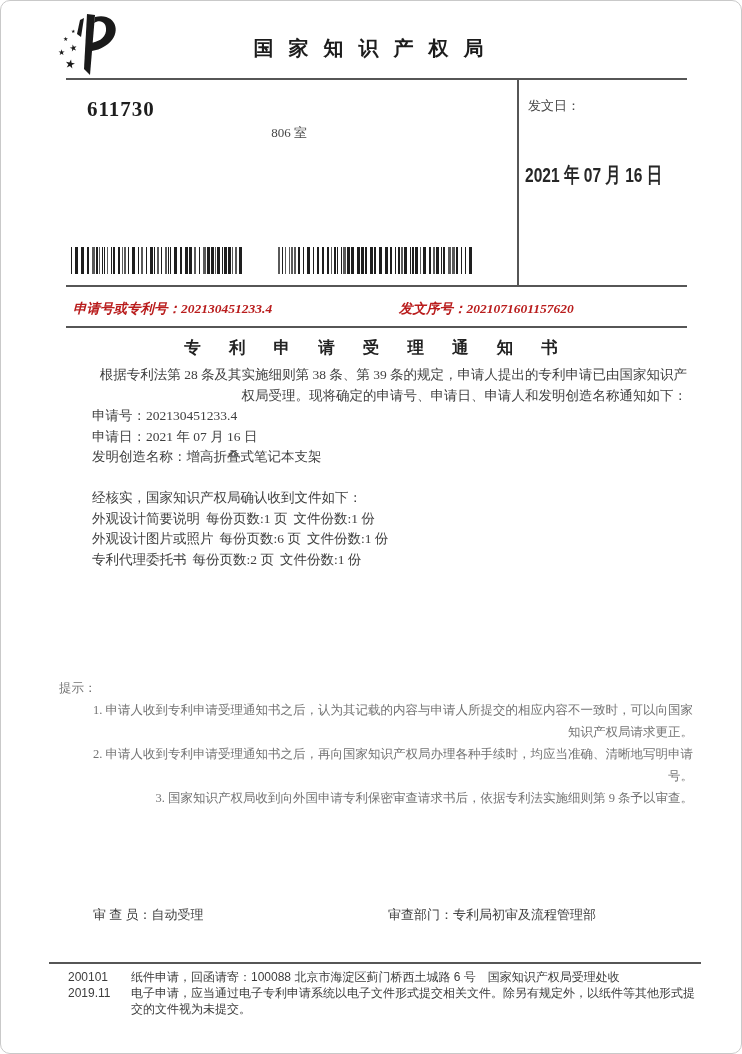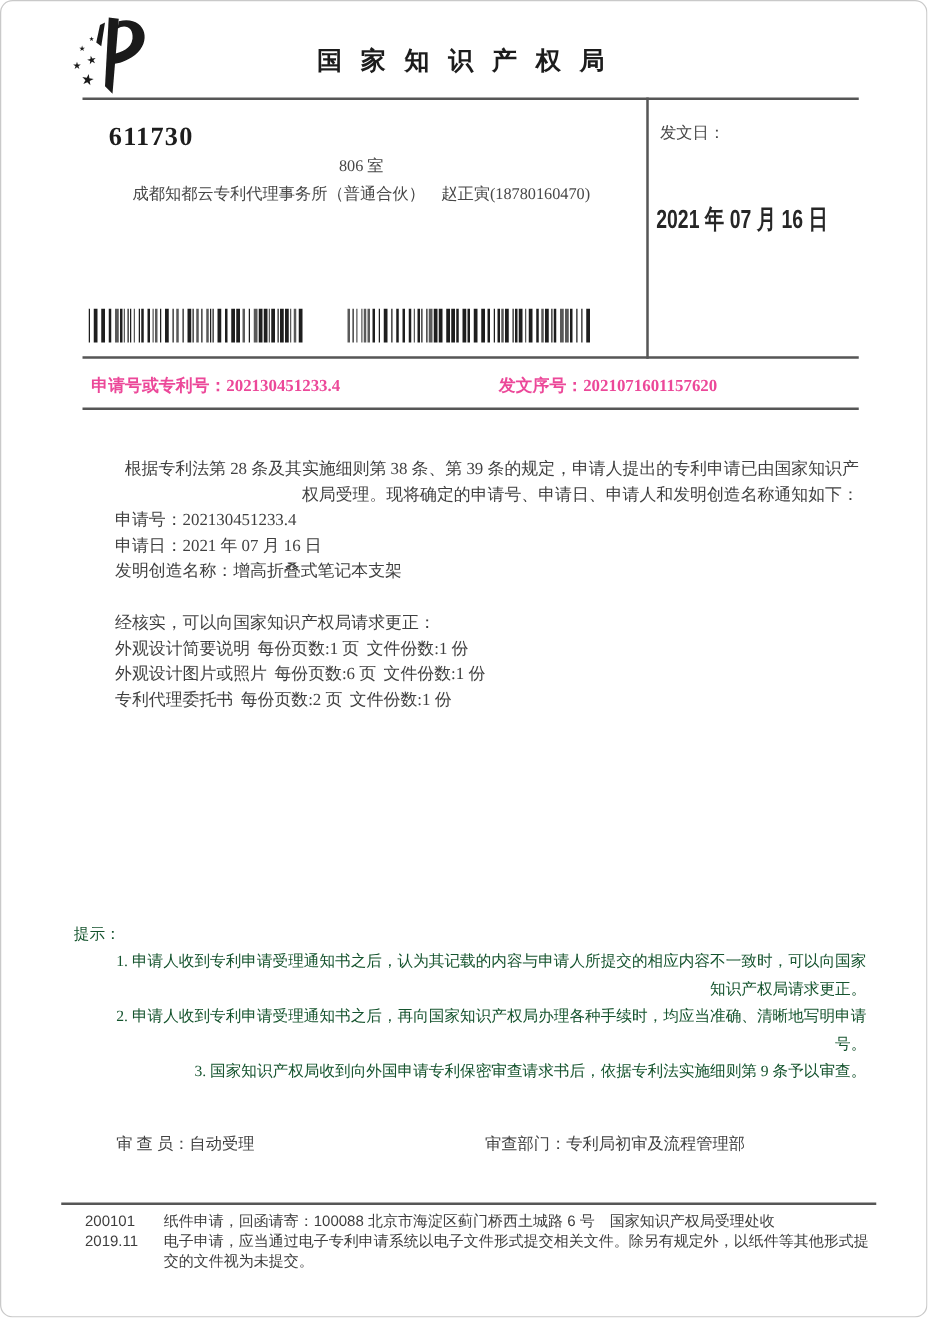--- a/index.html
+++ b/index.html
@@ -39,36 +39,36 @@
     font-family:"Liberation Sans","DejaVu Sans",sans-serif;
     font-size:21px;font-weight:600;color:#262626;
     transform:scaleX(0.74);transform-origin:left top;white-space:nowrap;
   }
   
   .barcode{position:absolute;top:246px;height:27px;display:flex;align-items:stretch;}
   .barcode i{display:block;height:100%;flex:none;}
   .bc-1{left:70px;width:173px;}
   .bc-2{left:277px;width:197px;}
   
-  .ref-row{position:absolute;left:72px;top:299px;width:620px;font-size:13.5px;font-weight:bold;color:#ec4899;}
+  .ref-row{position:absolute;left:72px;top:299px;width:620px;font-size:13.5px;font-weight:bold;color:#b91c1c;font-style:italic;}
   .ref-group-2{position:absolute;left:326px;top:0;}
   
   .notice-title{
     position:absolute;left:0;right:0;top:336px;text-align:center;
     font-size:16.5px;font-weight:bold;letter-spacing:12px;color:#222;
     text-indent:12px;
   }
   .body-block{position:absolute;left:64px;top:364px;width:622px;font-size:13.5px;line-height:20.6px;color:#3f3f3f;}
   .body-block p{margin:0;}
   .indent{text-indent:2em;text-align:right;}
   .pad{padding-left:2em;}
   .gap{height:20px;}
   .doc-line span{margin-right:6px;}
   
-  .hints{position:absolute;left:58px;top:735px;width:634px;font-size:12.5px;line-height:22px;color:#14532d;}
+  .hints{position:absolute;left:58px;top:676px;width:634px;font-size:12.5px;line-height:22px;color:#737373;}
   .hints p{margin:0;}
   
   .signoff{position:absolute;left:0;top:905px;width:742px;font-size:13px;color:#424242;}
   .examiner{position:absolute;left:92px;white-space:nowrap;}
   .department{position:absolute;left:387px;white-space:nowrap;}
   
   .footer{position:absolute;left:67px;top:968px;width:633px;font-size:12px;line-height:16px;color:#3d3d3d;font-family:"Liberation Sans","DejaVu Sans",sans-serif;}
   .f-row{display:flex;align-items:flex-start;}
   .f-code{width:63px;flex:none;}
   .f-text{flex:1;}
@@ -91,21 +91,20 @@
     </g>
   </svg>
   <div class="agency">国 家 知 识 产 权 局</div>
 
   <div class="rule rule-1"></div>
   <div class="v-divider"></div>
 
   <div class="lh-left">
     <span class="postal">611730</span>
     <div class="addr">806 室</div>
-    <div class="agent">成都知都云专利代理事务所（普通合伙）　赵正寅(18780160470)</div>
   </div>
 
   <div class="date-label">发文日：</div>
   <div class="date-value">2021 年 07 月 16 日</div>
 
   <div class="barcode bc-1">
       <i style="width:1px;background:#1e1e1e"></i>
       <i style="width:3px"></i>
       <i style="width:3px;background:#1e1e1e"></i>
       <i style="width:3px"></i>
@@ -297,28 +296,29 @@
 
   <div class="ref-row">
     <span>申请号或专利号：</span><span>202130451233.4</span>
     <span class="ref-group-2">
       <span>发文序号：</span><span>2021071601157620</span>
     </span>
   </div>
 
   <div class="rule rule-3"></div>
 
+  <div class="notice-title">专 利 申 请 受 理 通 知 书</div>
 
   <div class="body-block">
     <p class="indent">根据专利法第 28 条及其实施细则第 38 条、第 39 条的规定，申请人提出的专利申请已由国家知识产权局受理。现将确定的申请号、申请日、申请人和发明创造名称通知如下：</p>
     <p class="pad"><span>申请号：</span><span>202130451233.4</span></p>
     <p class="pad"><span>申请日：</span><span>2021 年 07 月 16 日</span></p>
     <p class="pad"><span>发明创造名称：</span><span>增高折叠式笔记本支架</span></p>
     <div class="gap"></div>
-    <p class="pad">经核实，可以向国家知识产权局请求更正：</p>
+    <p class="pad">经核实，国家知识产权局确认收到文件如下：</p>
     <p class="pad doc-line"><span>外观设计简要说明</span><span>每份页数:1 页</span><span>文件份数:1 份</span></p>
     <p class="pad doc-line"><span>外观设计图片或照片</span><span>每份页数:6 页</span><span>文件份数:1 份</span></p>
     <p class="pad doc-line"><span>专利代理委托书</span><span>每份页数:2 页</span><span>文件份数:1 份</span></p>
   </div>
 
   <div class="hints">
     <p>提示：</p>
     <p class="indent">1. 申请人收到专利申请受理通知书之后，认为其记载的内容与申请人所提交的相应内容不一致时，可以向国家知识产权局请求更正。</p>
     <p class="indent">2. 申请人收到专利申请受理通知书之后，再向国家知识产权局办理各种手续时，均应当准确、清晰地写明申请号。</p>
     <p class="indent">3. 国家知识产权局收到向外国申请专利保密审查请求书后，依据专利法实施细则第 9 条予以审查。</p>

